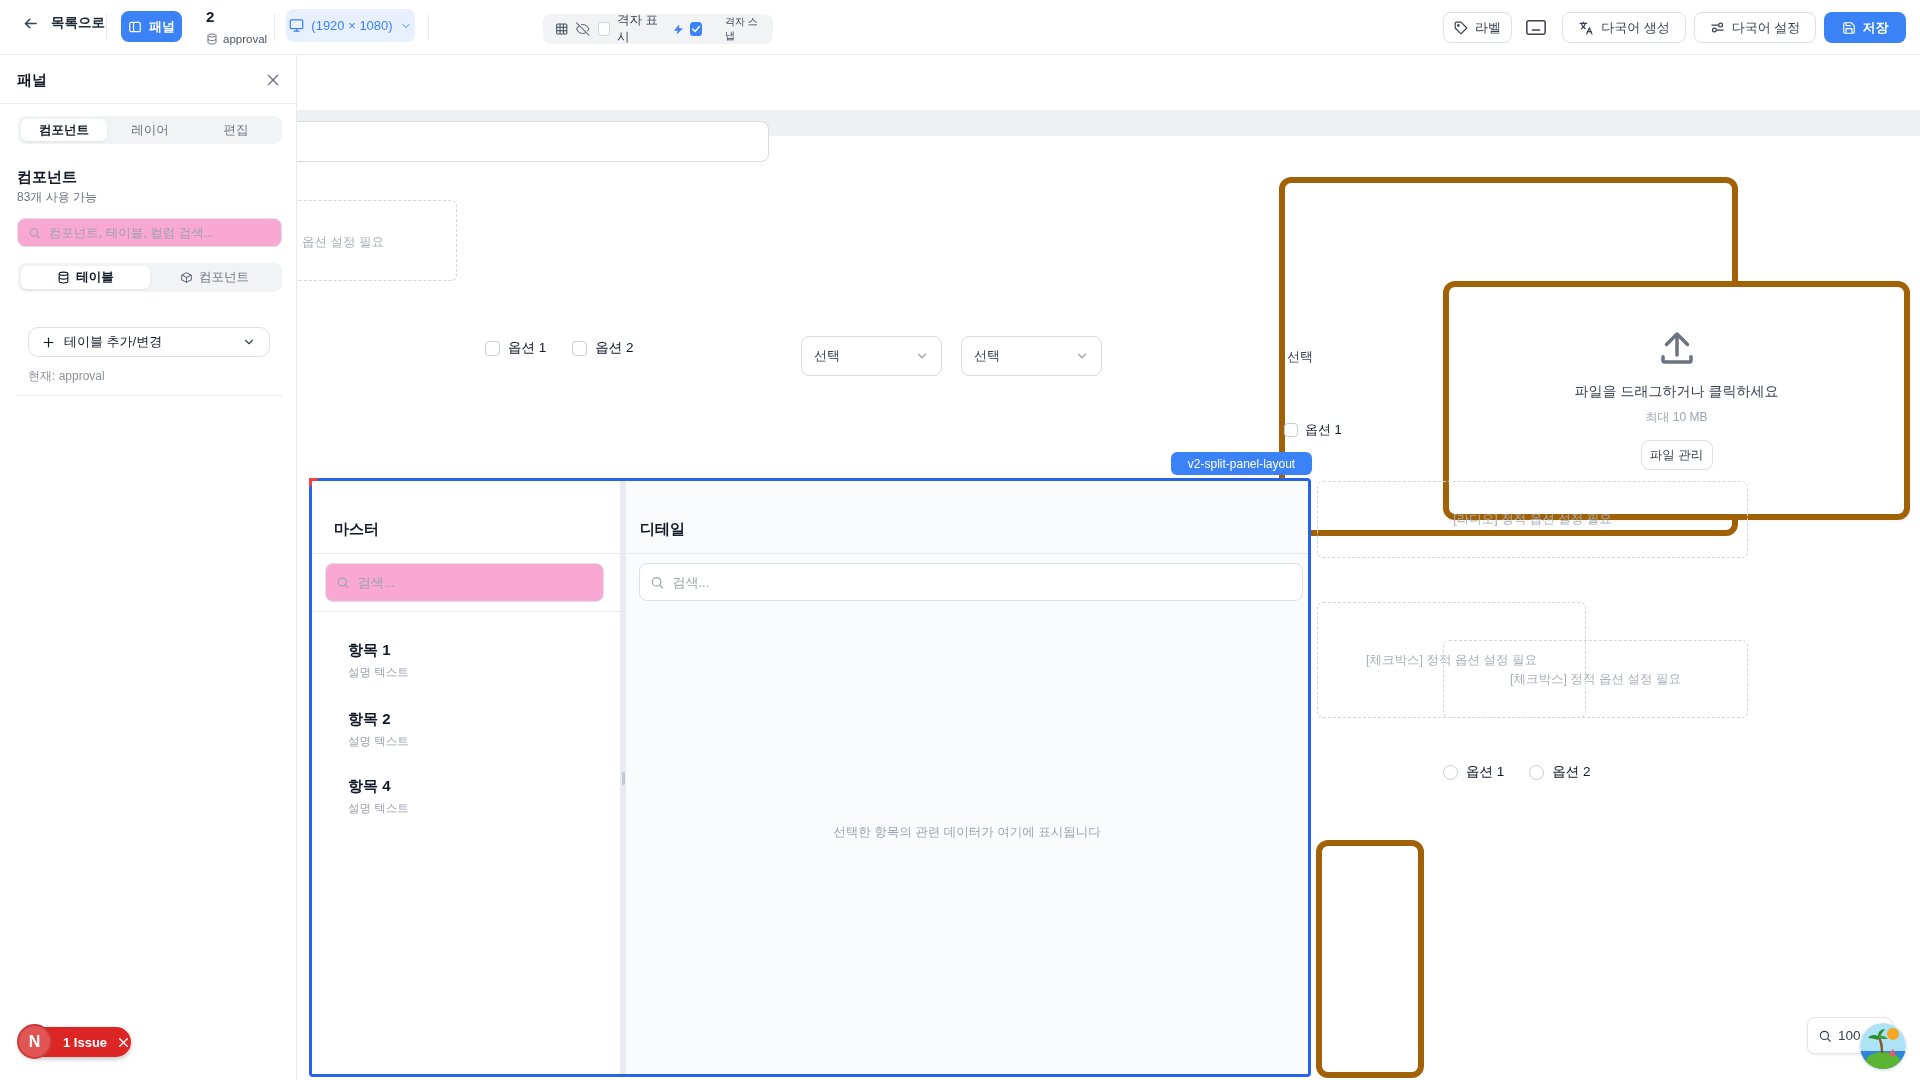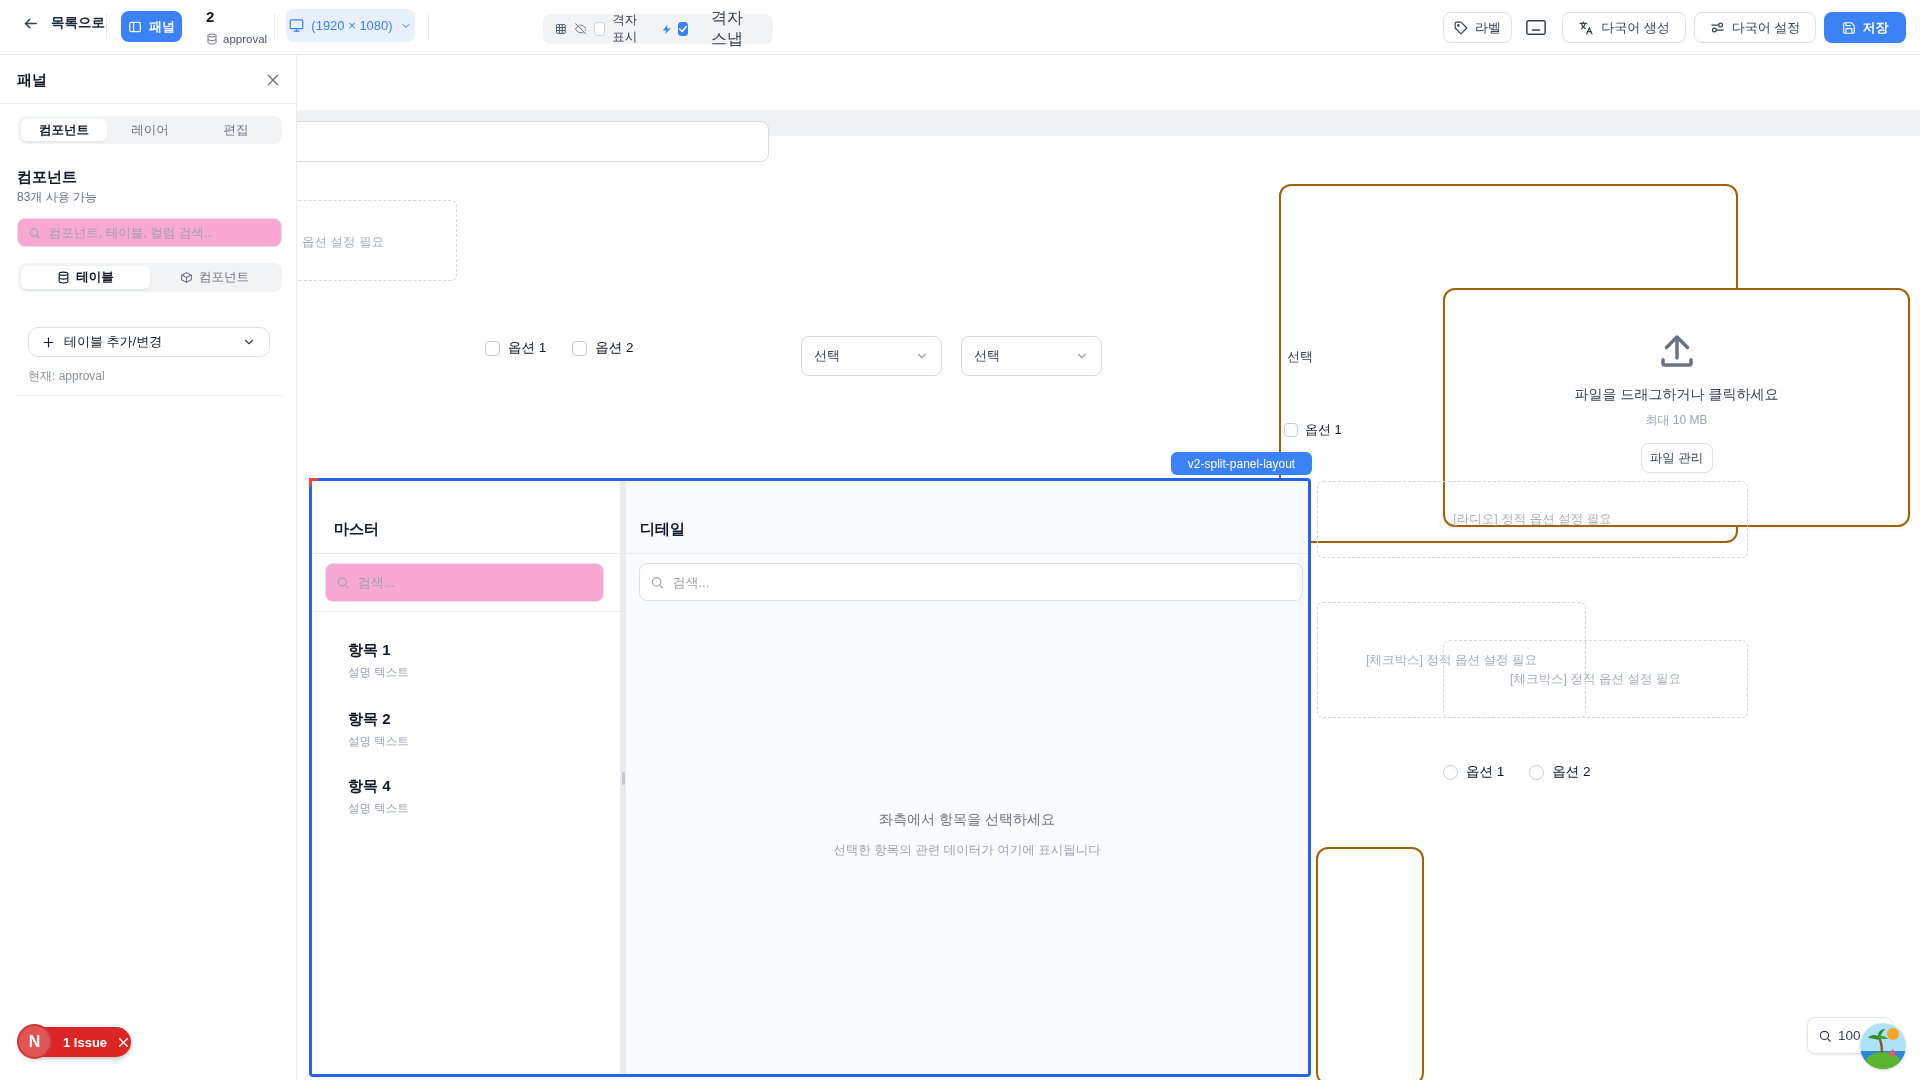--- a/index.html
+++ b/index.html
@@ -35,21 +35,21 @@
     background:transparent; font-family:inherit; }
   .input-box input::placeholder { color:#9aa1a9; }
   .hr { background:#e9ebee; height:1px; }
 
   
   .canvas-strip { left:297px; top:55px; width:1623px; height:26px; background:#eef0f2; z-index:1; }
   .comp-input { border:1px solid #d7dbe0; border-radius:8px; background:#fff; }
   .dashed-box { border:1.5px dashed #d3d7dc; border-radius:6px; display:flex;
     align-items:center; justify-content:center; z-index:6; }
   .dash-text { font-size:12.5px; color:#a8afb8; }
-  .card { background:#fff; border:2px solid #a16207; border-radius:12px;margin-top:7px; }
+  .card { background:#fff; border:6px solid #a16207; border-radius:12px; }
   .sel { border:1px solid #d7dbe0; border-radius:8px; background:#fff; display:flex;
     align-items:center; justify-content:space-between; padding:0 12px; font-size:13px; color:#374151; }
   .cb { width:15px; height:15px; border:1.5px solid #c6ccd4; border-radius:4px; background:#fff; }
   .rd { width:15px; height:15px; border:1.5px solid #c6ccd4; border-radius:50%; background:#fff; }
   .opt-label { font-size:13.5px; color:#111827; font-weight:500; }
 
   
   .split { left:309px; top:478px; width:1002px; height:599px; background:#fff;
     border:3px solid #2563eb; border-radius:4px; z-index:10; }
   .corner-marker { position:absolute; left:-3px; top:-3px; width:0; height:0;
@@ -189,21 +189,20 @@
       <div class="abs pane-title" style="left:14px;top:39px;">디테일</div>
       <div class="abs hr" style="left:0;top:72px;width:682px;"></div>
       <div class="abs input-box" style="left:13px;top:82px;width:664px;height:38px;background:#fff;">
         <svg width="15" height="15" viewBox="0 0 24 24" fill="none" stroke="#9aa1a9" stroke-width="2" stroke-linecap="round">
             <circle cx="11" cy="11" r="7"></circle>
             <line x1="21" y1="21" x2="16.5" y2="16.5"></line>
           </svg>
         <input style="font-size: 13px;" placeholder="검색...">
       </div>
       <div class="abs" style="left:0;top:330px;width:682px;text-align:center;">
-        <div style="font-size:14px;color:#6b7280;">좌측에서 항목을 선택하세요</div>
         <div style="margin-top:13px;font-size:12.5px;color:#9ca3af;">선택한 항목의 관련 데이터가 여기에 표시됩니다</div>
       </div>
     </div>
   </div>
 
   <aside class="abs left-panel">
     <div class="abs" style="left:17px;top:16px;font-size:15px;font-weight:bold;color:#111827;">패널</div>
     <svg class="abs" style="left:265px;top:17px;cursor:pointer;" width="16" height="16" viewBox="0 0 24 24" fill="none" stroke="#6b7280" stroke-width="2" stroke-linecap="round">
         <line x1="5" y1="5" x2="19" y2="19"></line>
         <line x1="19" y1="5" x2="5" y2="19"></line>
@@ -333,21 +332,21 @@
       <span style="width:14px;height:14px;border:1.5px solid #cdd2d9;border-radius:3.5px;background:#fff;margin-left:8px;"></span>
       <span style="margin-left:7px;font-size:12.5px;">격자 표시</span>
       <svg width="13" height="13" viewBox="0 0 24 24" fill="#3b82f6" stroke="#3b82f6" stroke-width="1" style="margin-left:11px;">
           <polygon points="13 2 3 14 11 14 9 22 21 10 13 10"></polygon>
         </svg>
       <span class="flex" style="width:14px;height:14px;background:#3b82f6;border-radius:3.5px;margin-left:6px;justify-content:center;">
         <svg width="10" height="10" viewBox="0 0 24 24" fill="none" stroke="#fff" stroke-width="3.5" stroke-linecap="round" stroke-linejoin="round">
             <polyline points="4 12 10 18 20 6"></polyline>
           </svg>
       </span>
-      <span style="margin-left:23px;font-size:16px;">격자 스냅</span>
+      <span style="margin-left:23px;font-size:10px;">격자 스냅</span>
     </div>
 
     <button class="abs pill ghost" style="left:1443px;top:12px;width:69px;height:31px;cursor:pointer;font-family:inherit;">
       <svg width="14" height="14" viewBox="0 0 24 24" fill="none" stroke="#374151" stroke-width="2" stroke-linejoin="round">
           <path d="M12 2H4a2 2 0 0 0-2 2v8l10 10 10-10L12 2z"></path>
           <circle cx="7.5" cy="7.5" r="1.2" fill="#374151"></circle>
         </svg>
       <span>라벨</span>
     </button>
     <svg class="abs" style="left:1526px;top:19px;cursor:pointer;" width="20" height="17" viewBox="0 0 24 20" fill="none" stroke="#374151" stroke-width="1.8">

